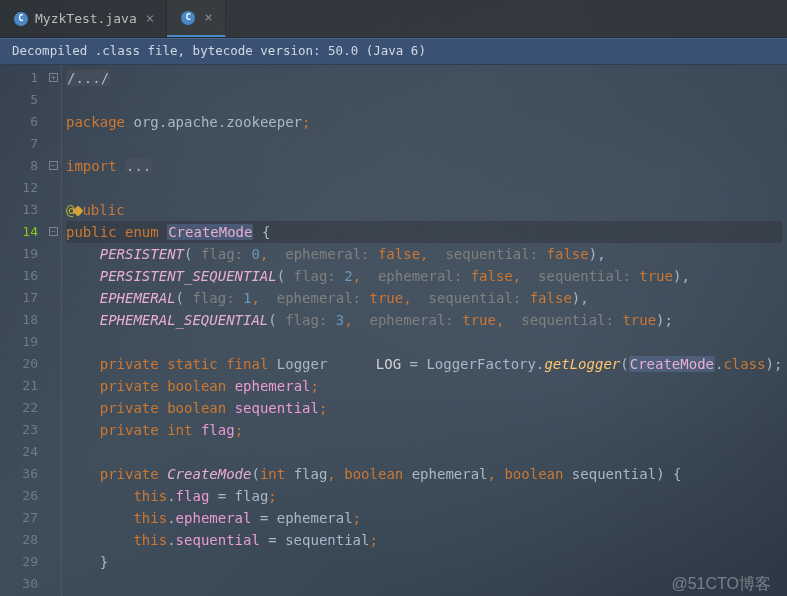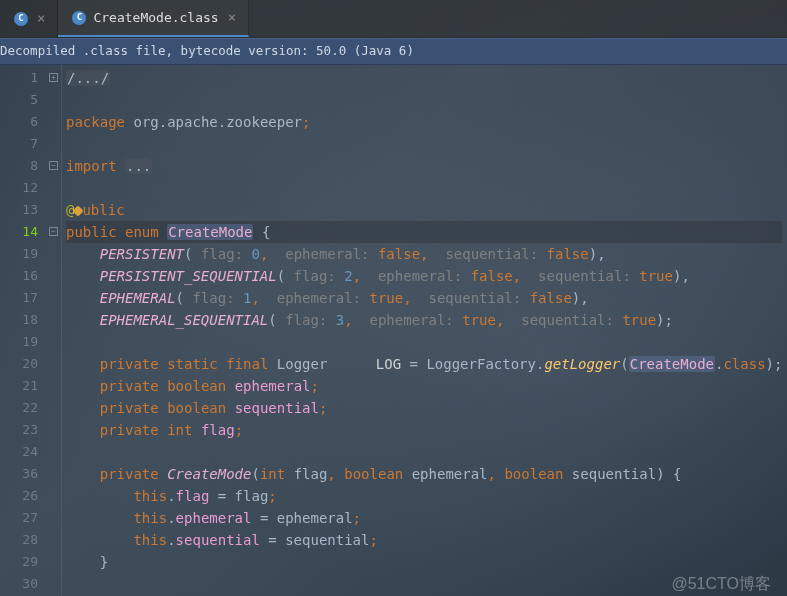--- a/index.html
+++ b/index.html
@@ -59,21 +59,21 @@
   background: #4a88c7;
   border-radius: 50%;
   display: inline-flex;
   align-items: center; justify-content: center;
   font-size: 9px; color: #fff; font-weight: bold;
 }
 .notice-bar {
   background: #3b5173;
   color: #cfd8e4;
   font-size: 12.5px;
-  padding: 3px 0;
+  padding: 3px 12px;
   border-top: 1px solid #4a6189;
   border-bottom: 1px solid #2c3d56;
 }
 .editor {
   display: flex;
   height: calc(100% - 38px - 25px);
   font-size: 14px;
 }
 .gutter {
   width: 48px;
@@ -148,25 +148,25 @@
   font-size: 16px;
   font-family: sans-serif;
 }
 </style>
 </head>
 <body>
 
 <div class="tabs">
   <div class="tab">
     <span class="file-icon-java">C</span>
+    <span>MyzkTest.java</span>
     <span class="close-x">×</span>
   </div>
   <div class="tab active">
     <span class="file-icon-class">C</span>
-    <span>CreateMode.class</span>
     <span class="close-x">×</span>
   </div>
 </div>
 
 <div class="notice-bar">Decompiled .class file, bytecode version: 50.0 (Java 6)</div>
 
 <div class="editor">
   <div class="gutter" id="gutter">
       <div class="gutter-line">1</div>
       <div class="gutter-line">5</div>

